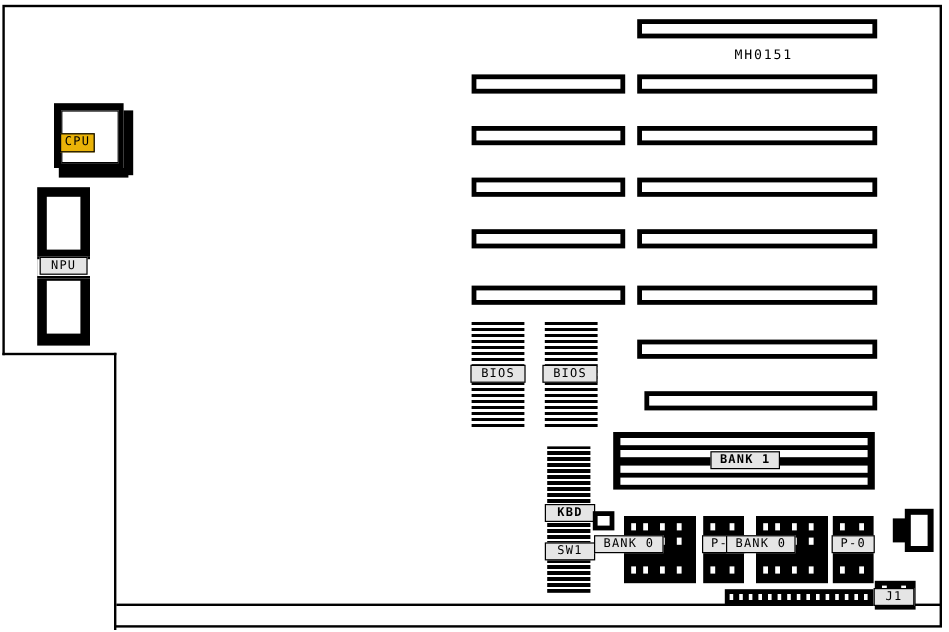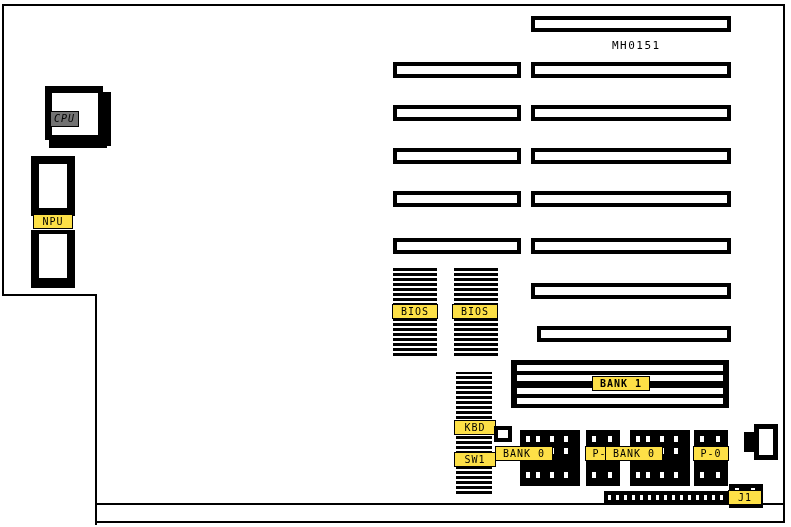--- a/index.html
+++ b/index.html
@@ -33,21 +33,21 @@
     box-sizing:border-box;
   }
   .slot .inner{
     position:absolute;
     left:4px;top:4px;right:4px;bottom:4px;
     background:#ffffff;
   }
 
   .label{
     position:absolute;
-    background:#fde047;
+    background:#e5e5e5;
     border:1px solid #000;
     font-size:10px;
     letter-spacing:1px;
     color:#000;
     text-align:center;
     line-height:13px;
     height:15px;
     box-sizing:border-box;
     font-family:"DejaVu Sans Mono", monospace;
   }
@@ -60,21 +60,21 @@
     font-family:"DejaVu Sans Mono", monospace;
   }
 
   
   .cpu-pkg{position:absolute;left:41px;top:86px;width:70px;height:62px;}
   .cpu-pkg .body{position:absolute;left:4px;top:0px;width:58px;height:54px;background:#000;}
   .cpu-pkg .face{position:absolute;left:10px;top:6px;width:46px;height:42px;background:#fff;border:1px solid #000;}
   .cpu-pkg .shadow{position:absolute;left:8px;top:54px;width:58px;height:8px;background:#000;}
   .cpu-pkg .shadow-r{position:absolute;left:62px;top:6px;width:8px;height:54px;background:#000;}
   .cpu-text{position:absolute;left:50px;top:111px;font-size:10px;letter-spacing:1px;color:#000;
-    background:#737373;border:1px solid #000;padding:0 3px;line-height:14px;height:16px;box-sizing:border-box;font-style:italic;}
+    background:#eab308;border:1px solid #000;padding:0 3px;line-height:14px;height:16px;box-sizing:border-box;}
 
   
   .npu{position:absolute;left:31px;top:156px;width:44px;height:132px;background:#000;}
   .npu .w1{position:absolute;left:8px;top:8px;width:28px;height:44px;background:#fff;}
   .npu .w2{position:absolute;left:8px;top:78px;width:28px;height:44px;background:#fff;}
   .npu .mid{position:absolute;left:0px;top:58px;width:44px;height:14px;background:#fff;border-top:2px solid #000;border-bottom:2px solid #000;}
 
   
   .hatch{
     position:absolute;
@@ -169,21 +169,21 @@
   </div>
   <div class="label" style="left:33px;top:214px;width:40px;">NPU</div>
 
   <div class="hatch" style="left:393px;top:266px;width:44px;height:90px;"></div>
   <div class="label" style="left:392px;top:304px;width:46px;">BIOS</div>
 
   <div class="hatch" style="left:454px;top:266px;width:44px;height:90px;"></div>
   <div class="label" style="left:452px;top:304px;width:46px;">BIOS</div>
 
   <div class="hatch" style="left:456px;top:372px;width:36px;height:122px;"></div>
-  <div class="label" style="left:454px;top:420px;width:42px;">KBD</div>
+  <div class="label" style="left:454px;top:420px;width:42px;font-weight:bold;">KBD</div>
   <div class="label" style="left:454px;top:452px;width:42px;">SW1</div>
 
   <div class="kbd-conn">
       <div class="hole"></div>
     </div>
 
   <div class="bank" style="left:511px;top:360px;width:218px;height:48px;">
     <div class="row" style="left:6px;top:5px;width:206px;height:6px;"></div>
     <div class="row" style="left:6px;top:15px;width:206px;height:6px;"></div>
     <div class="row" style="left:6px;top:28px;width:206px;height:6px;"></div>

